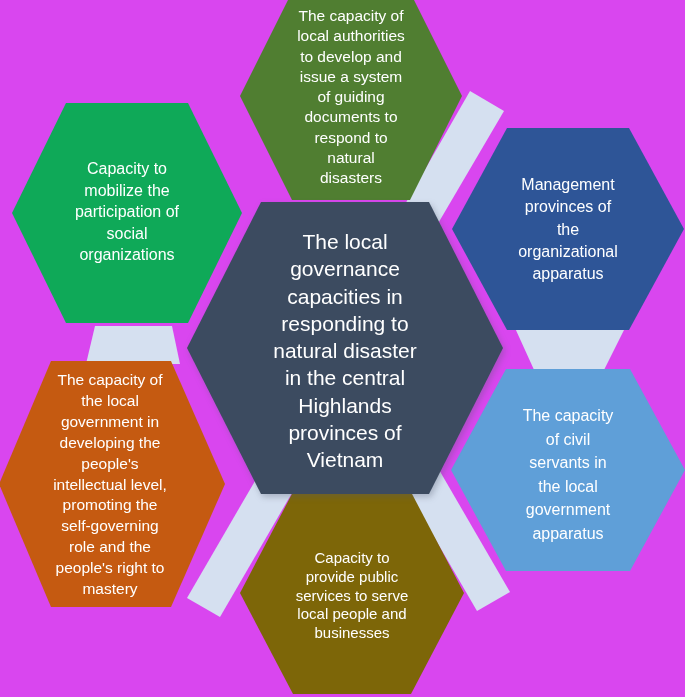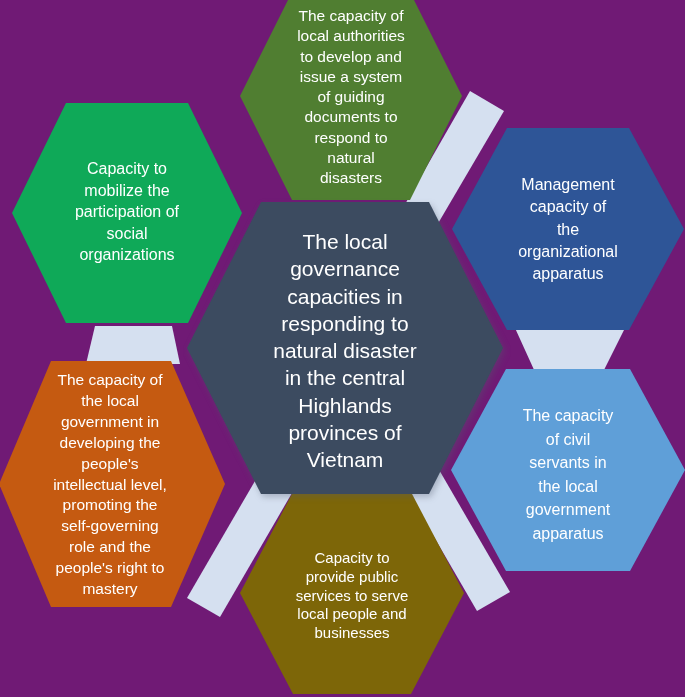--- a/index.html
+++ b/index.html
@@ -4,21 +4,21 @@
 <style>
   html,body { margin:0; padding:0; }
   body {
     font-family: "Liberation Sans", sans-serif;
     background:#ffffff;
   }
   .stage {
     position:relative;
     width:685px; height:697px;
     overflow:hidden;
-    background:#701a75;
+    background:#d946ef;
   }
   .stage svg { position:absolute; left:0; top:0; }
   .hex-label {
     position:absolute;
     color:#ffffff;
     text-align:center;
     white-space:pre-line;
     pointer-events:none;
   }
   .lbl-center       { left:235px; top:228px; width:220px; font-size:21px;   line-height:27.3px; }
@@ -56,21 +56,21 @@
   <div class="hex-label lbl-top">The capacity of
 local authorities
 to develop and
 issue a system
 of guiding
 documents to
 respond to
 natural
 disasters</div>
   <div class="hex-label lbl-top-right">Management
-capacity of
+provinces of
 the
 organizational
 apparatus</div>
   <div class="hex-label lbl-bottom-right">The capacity
 of civil
 servants in
 the local
 government
 apparatus</div>
   <div class="hex-label lbl-bottom">Capacity to

